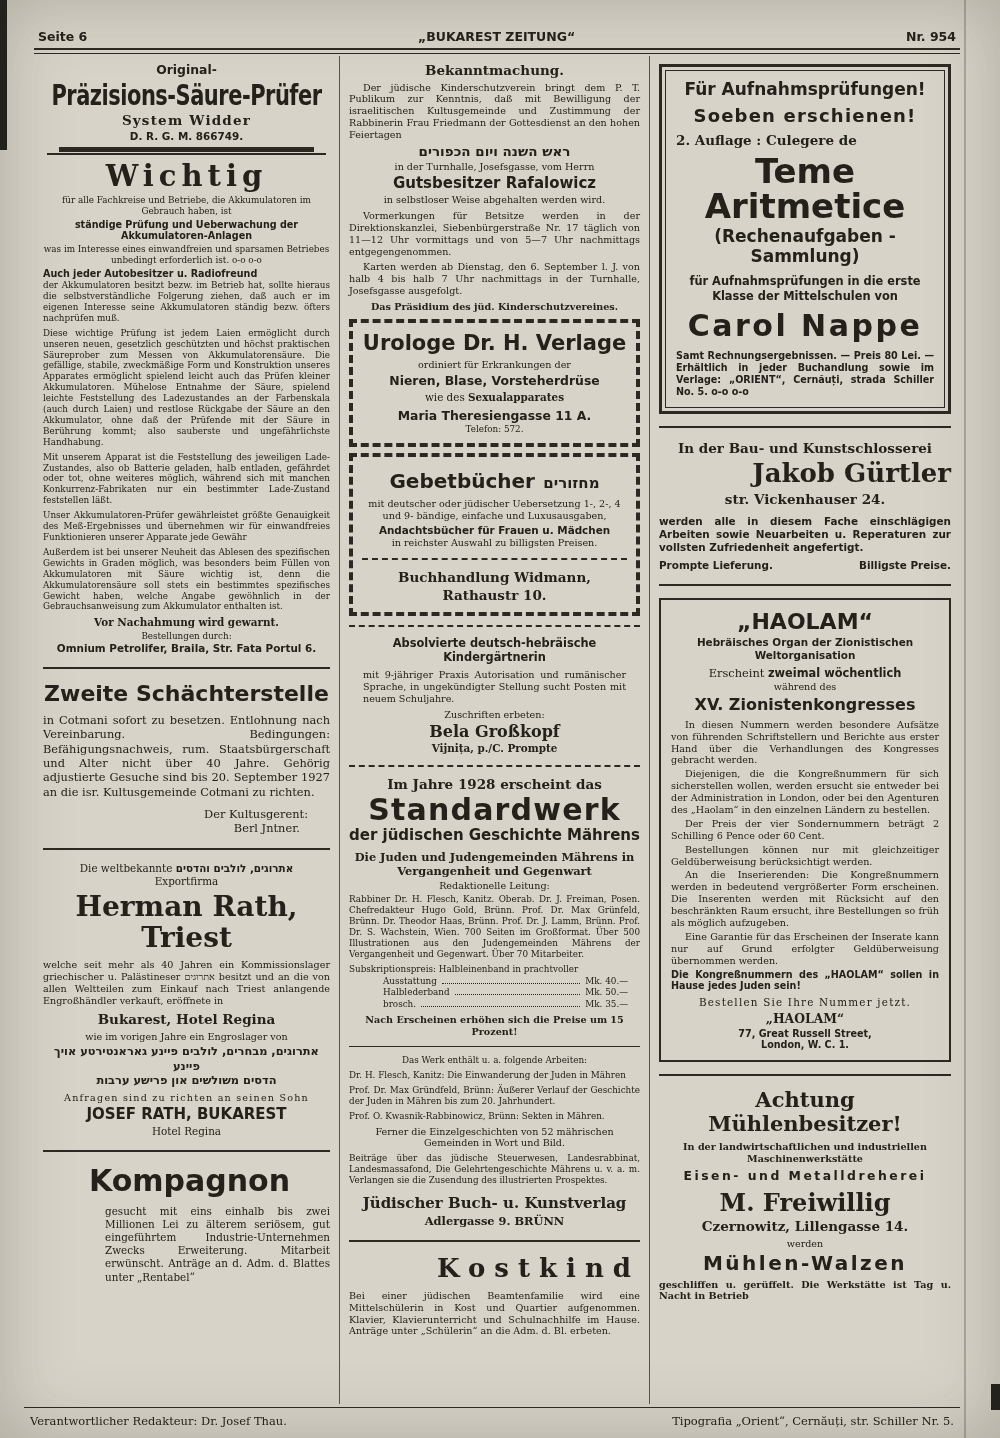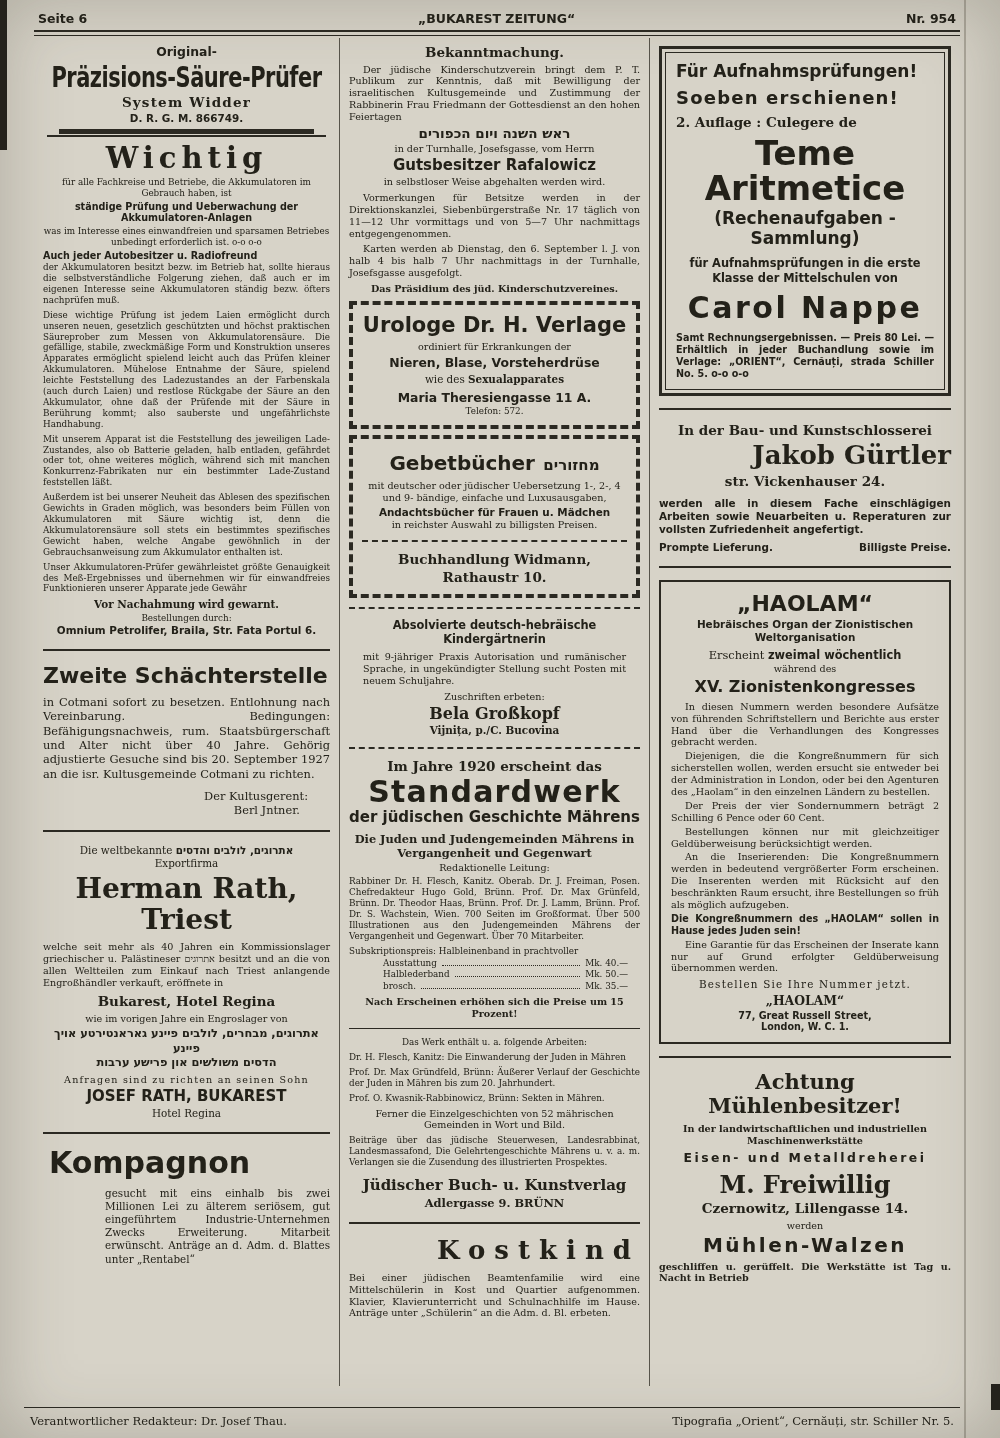--- a/index.html
+++ b/index.html
@@ -1,18 +1,18 @@
 <!DOCTYPE html>
 <html lang="de"><head>
 <meta charset="utf-8">
 <style>
   html,body{margin:0;padding:0;}
   body{width:1000px;background:#b7b4aa;font-family:"DejaVu Serif","Liberation Serif",serif;color:#232119;}
   .page{position:relative;width:1000px;height:1438px;background:#d7d3c8;overflow:hidden;
-        padding:10px 40px 0 34px;box-sizing:border-box;
+        padding:28px 40px 0 34px;box-sizing:border-box;
         box-shadow:inset 0 0 70px rgba(70,64,50,.28);}
   .edge{position:absolute;top:0;left:0;width:7px;height:150px;background:#24221c;}
   .corner{position:absolute;right:0;bottom:28px;width:9px;height:26px;background:#24221c;}
   .fold{position:absolute;top:0;right:34px;width:2px;height:100%;background:rgba(90,84,68,.35);}
 
   .mast{display:flex;justify-content:space-between;align-items:baseline;font-weight:bold;font-size:12.5px;padding:1px 4px 4px;}
   .mastrule{border-top:2px solid #2b2922;border-bottom:1px solid #2b2922;height:3px;margin-bottom:2px;}
 
   .cols{display:flex;height:1348px;overflow:hidden;}
   .col{box-sizing:border-box;overflow:hidden;padding:6px 9px 0;}
@@ -27,21 +27,21 @@
   .heb{font-family:"DejaVu Sans","Liberation Sans",sans-serif;}
   .ind{text-indent:14px;}
   .t8{font-size:8.8px;line-height:1.24;}
   .t9{font-size:9.6px;line-height:1.24;}
   .t10{font-size:10.4px;line-height:1.26;}
   .t11{font-size:11.4px;line-height:1.26;}
   .t12{font-size:12.4px;line-height:1.3;}
   .t13{font-size:13.5px;line-height:1.3;}
   .t14{font-size:15px;line-height:1.3;}
   .t15{font-size:16px;line-height:1.25;}
-  .disp{font-family:"DejaVu Sans","Liberation Sans",sans-serif;font-weight:bold;}
+  .disp{font-family:"DejaVu Sans","Liberation Sans",sans-serif;font-weight:bold;text-align:center;}
   .dserif{font-family:"DejaVu Serif","Liberation Serif",serif;font-weight:bold;}
   .d17{font-size:17px;line-height:1.15;}
   .d18{font-size:18px;line-height:1.15;}
   .d20{font-size:20px;line-height:1.15;}
   .d21{font-size:21px;line-height:1.15;}
   .d22{font-size:22px;line-height:1.15;}
   .d24{font-size:24px;line-height:1.15;}
   .d26{font-size:26px;line-height:1.15;text-align:right;}
   .d28{font-size:28px;line-height:1.1;}
   .d30{font-size:30px;line-height:1.1;}
@@ -103,22 +103,22 @@
         <div class="bar"></div>
         <div class="bar2"></div>
         <h2 class="wichtig">Wichtig</h2>
         <p class="c t8">für alle Fachkreise und Betriebe, die Akkumulatoren im Gebrauch haben, ist</p>
         <p class="c b t9 sans mt2">ständige Prüfung und Ueberwachung der Akkumulatoren-Anlagen</p>
         <p class="c t8 mt2">was im Interesse eines einwandfreien und sparsamen Betriebes unbedingt erforderlich ist.   o-o   o-o</p>
         <p class="b t9 sans mt2">Auch jeder Autobesitzer u. Radiofreund</p>
         <p class="j t8">der Akkumulatoren besitzt bezw. im Betrieb hat, sollte hieraus die selbstverständliche Folgerung ziehen, daß auch er im eigenen Interesse seine Akkumulatoren ständig bezw. öfters nachprüfen muß.</p>
         <p class="j t8 mt4">Diese wichtige Prüfung ist jedem Laien ermöglicht durch unseren neuen, gesetzlich geschützten und höchst praktischen Säureprober zum Messen von Akkumulatorensäure. Die gefällige, stabile, zweckmäßige Form und Konstruktion unseres Apparates ermöglicht spielend leicht auch das Prüfen kleiner Akkumulatoren. Mühelose Entnahme der Säure, spielend leichte Feststellung des Ladezustandes an der Farbenskala (auch durch Laien) und restlose Rückgabe der Säure an den Akkumulator, ohne daß der Prüfende mit der Säure in Berührung kommt; also sauberste und ungefährlichste Handhabung.</p>
         <p class="j t8 mt4">Mit unserem Apparat ist die Feststellung des jeweiligen Lade-Zustandes, also ob Batterie geladen, halb entladen, gefährdet oder tot, ohne weiteres möglich, während sich mit manchen Konkurrenz-Fabrikaten nur ein bestimmter Lade-Zustand feststellen läßt.</p>
+        <p class="j t8 mt4">Unser Akkumulatoren-Prüfer gewährleistet größte Genauigkeit des Meß-Ergebnisses und übernehmen wir für einwandfreies Funktionieren unserer Apparate jede Gewähr</p>
         <p class="j t8 mt4">Außerdem ist bei unserer Neuheit das Ablesen des spezifischen Gewichts in Graden möglich, was besonders beim Füllen von Akkumulatoren mit Säure wichtig ist, denn die Akkumulatorensäure soll stets ein bestimmtes spezifisches Gewicht haben, welche Angabe gewöhnlich in der Gebrauchsanweisung zum Akkumulator enthalten ist.</p>
-        <p class="j t8 mt4">Unser Akkumulatoren-Prüfer gewährleistet größte Genauigkeit des Meß-Ergebnisses und übernehmen wir für einwandfreies Funktionieren unserer Apparate jede Gewähr</p>
         <p class="c b t10 mt4">Vor Nachahmung wird gewarnt.</p>
         <p class="c t8 mt2">Bestellungen durch:</p>
         <p class="c b t10 sans">Omnium Petrolifer, Braila, Str. Fata Portul 6.</p>
       </section>
 
       <div class="hsep"></div>
 
       <section>
         <h2 class="disp d22">Zweite  Schächterstelle</h2>
         <p class="j t11 mt6">in Cotmani sofort zu besetzen. Entlohnung nach Vereinbarung. Bedingungen: Befähigungsnachweis, rum. Staatsbürgerschaft und Alter nicht über 40 Jahre. Gehörig adjustierte Gesuche sind bis 20. September 1927 an die isr. Kultusgemeinde Cotmani zu richten.</p>
@@ -191,27 +191,27 @@
         <h3 class="c dserif t13">Buchhandlung Widmann, Rathaustr 10.</h3>
       </div>
 
       <div class="hsep-dash"></div>
 
       <section>
         <h3 class="c b t11 sans">Absolvierte deutsch-hebräische Kindergärtnerin</h3>
         <p class="j t9 mt4" style="margin:4px 14px 0">mit 9-jähriger Praxis Autorisation und rumänischer Sprache, in ungekündigter Stellung sucht Posten mit neuem Schuljahre.</p>
         <p class="c t9 mt4">Zuschriften erbeten:</p>
         <p class="c t15 dserif mt2">Bela Großkopf</p>
-        <p class="c b t10">Vijnița, p./C. Bucovina</p>
+        <p class="c b t10">Vijnița, p./C. Prompte</p>
       </section>
 
       <div class="hsep-dash"></div>
 
       <section>
-        <h3 class="c b t13">Im Jahre 1920 erscheint das</h3>
+        <h3 class="c b t13">Im Jahre 1928 erscheint das</h3>
         <h1 class="c disp d30 sp1">Standardwerk</h1>
         <h3 class="c b t14 sans">der jüdischen Geschichte Mährens</h3>
         <p class="c b t11 mt4">Die Juden und Judengemeinden Mährens in Vergangenheit und Gegenwart</p>
         <p class="c t9 mt2">Redaktionelle Leitung:</p>
         <p class="j t8 mt2">Rabbiner Dr. H. Flesch, Kanitz. Oberab. Dr. J. Freiman, Posen. Chefredakteur Hugo Gold, Brünn. Prof. Dr. Max Grünfeld, Brünn. Dr. Theodor Haas, Brünn. Prof. Dr. J. Lamm, Brünn. Prof. Dr. S. Wachstein, Wien. 700 Seiten im Großformat. Über 500 Illustrationen aus den Judengemeinden Mährens der Vergangenheit und Gegenwart. Über 70 Mitarbeiter.</p>
         <p class="t8 mt4">Subskriptionspreis: Halbleinenband in prachtvoller</p>
         <div class="price-row t8">
           <span>Ausstattung</span>
           <span class="leader"></span>
           <span>Mk. 40.—</span>
@@ -286,22 +286,22 @@
           <span>Erscheint</span>
           <span class="b sans">zweimal wöchentlich</span>
         </p>
         <p class="c t9">während des</p>
         <h3 class="c b t15 sans mt2">XV. Zionistenkongresses</h3>
         <p class="j t9 ind mt4">In diesen Nummern werden besondere Aufsätze von führenden Schriftstellern und Berichte aus erster Hand über die Verhandlungen des Kongresses gebracht werden.</p>
         <p class="j t9 ind mt2">Diejenigen, die die Kongreßnummern für sich sicherstellen wollen, werden ersucht sie entweder bei der Administration in London, oder bei den Agenturen des „Haolam“ in den einzelnen Ländern zu bestellen.</p>
         <p class="j t9 ind mt2">Der Preis der vier Sondernummern beträgt 2 Schilling 6 Pence oder 60 Cent.</p>
         <p class="j t9 ind mt2">Bestellungen können nur mit gleichzeitiger Geldüberweisung berücksichtigt werden.</p>
         <p class="j t9 ind mt2">An die Inserierenden: Die Kongreßnummern werden in bedeutend vergrößerter Form erscheinen. Die Inserenten werden mit Rücksicht auf den beschränkten Raum ersucht, ihre Bestellungen so früh als möglich aufzugeben.</p>
+        <p class="j t9 ind mt2">Eine Garantie für das Erscheinen der Inserate kann nur auf Grund erfolgter Geldüberweisung übernommen werden.</p>
         <p class="j b t9 sans mt2">Die Kongreßnummern des „HAOLAM“ sollen in Hause jedes Juden sein!</p>
-        <p class="j t9 ind mt2">Eine Garantie für das Erscheinen der Inserate kann nur auf Grund erfolgter Geldüberweisung übernommen werden.</p>
         <p class="c t10 sp1 mt4">Bestellen Sie Ihre Nummer jetzt.</p>
         <p class="c b t12 mt2">„HAOLAM“</p>
         <p class="c b t9 sans">77, Great Russell Street,</p>
         <p class="c b t9 sans">London, W. C. 1.</p>
       </div>
 
       <div class="hsep"></div>
 
       <section>
         <h1 class="c dserif d21">Achtung Mühlenbesitzer!</h1>

